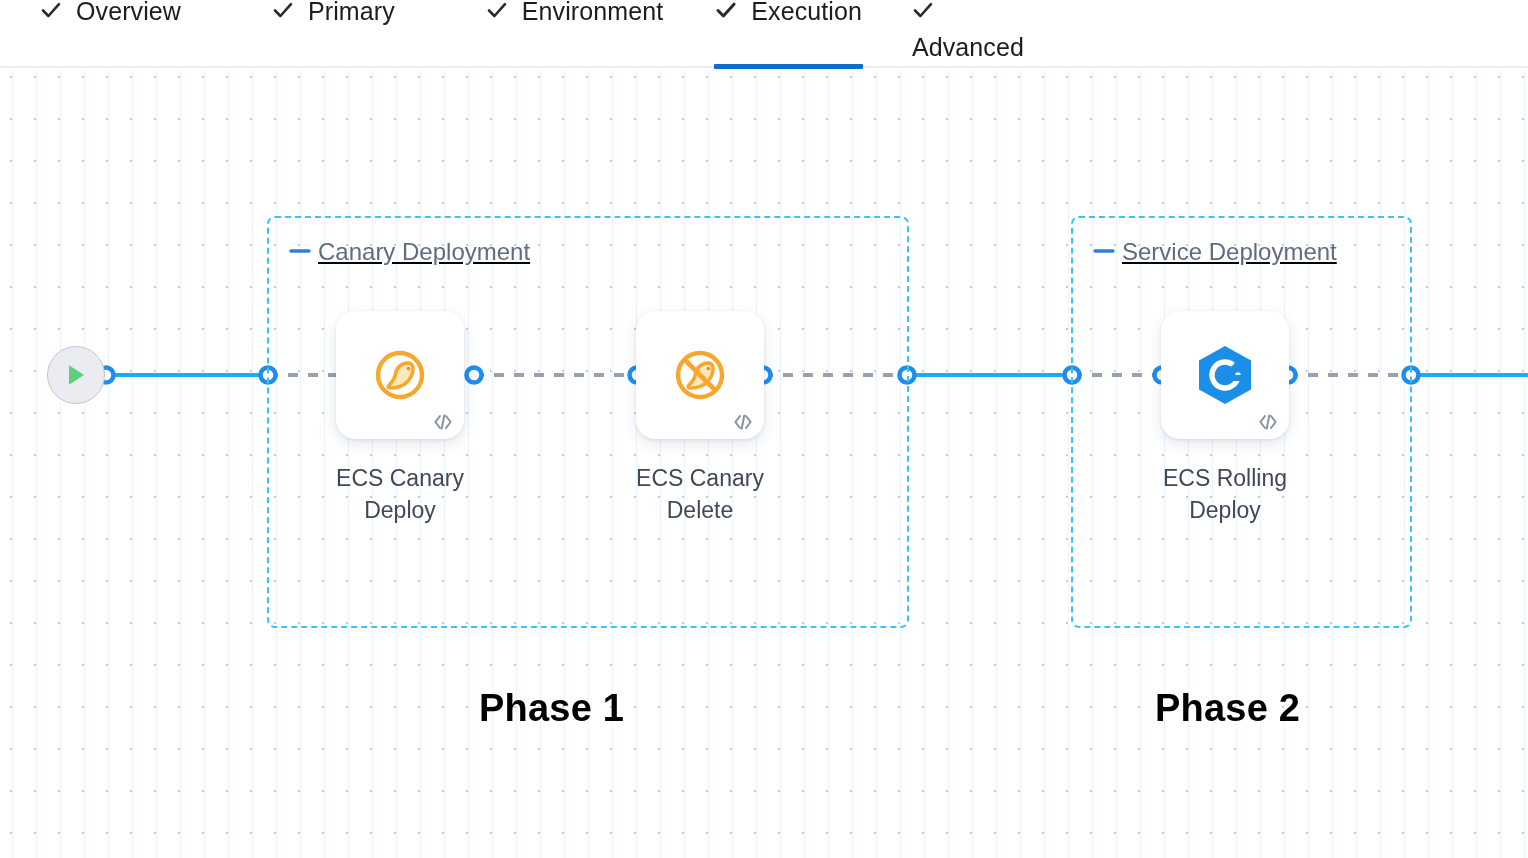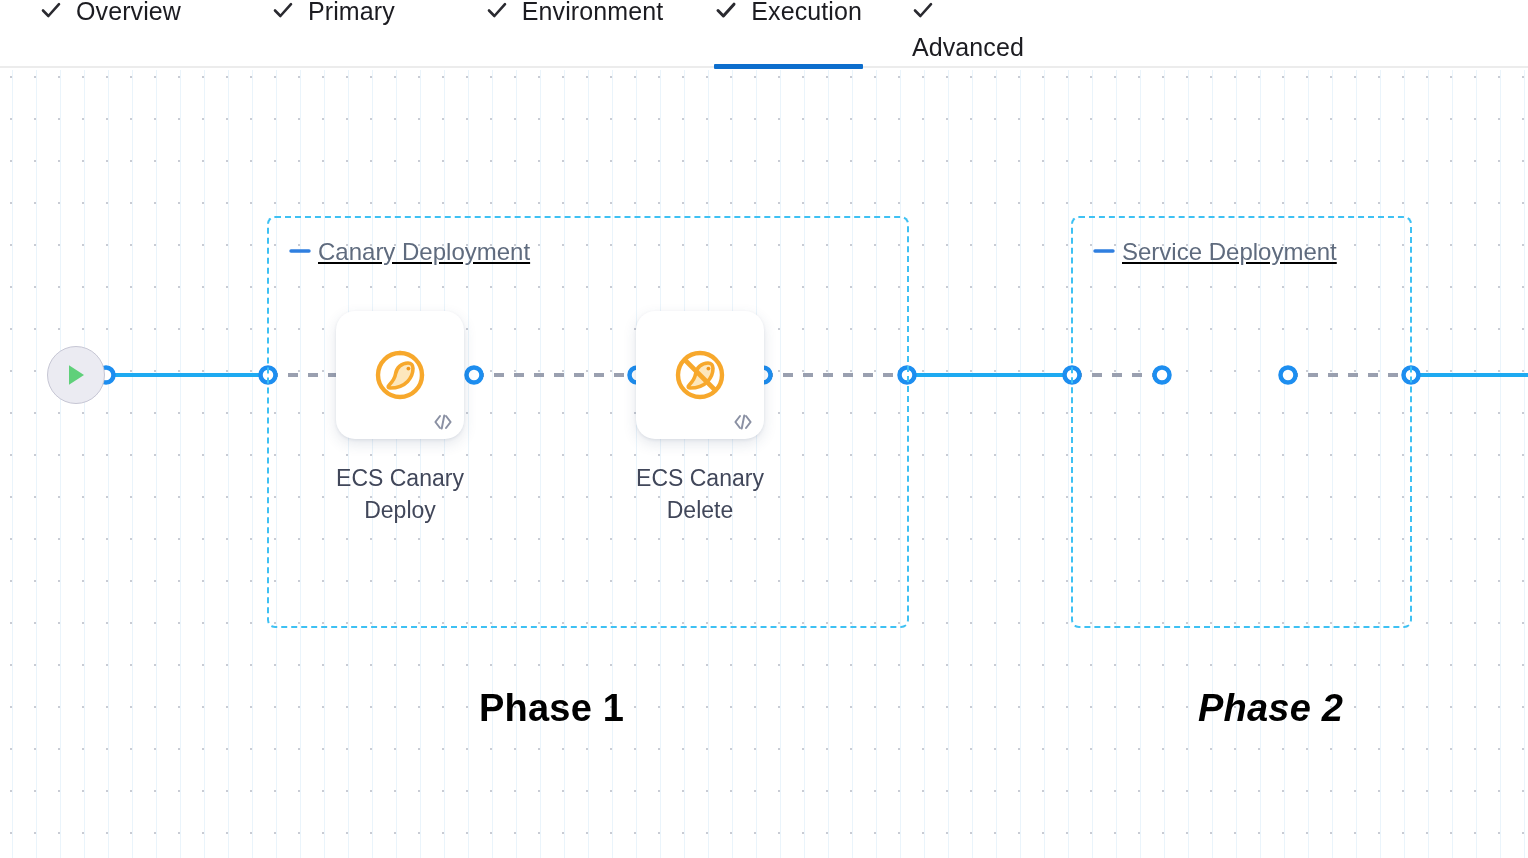--- a/index.html
+++ b/index.html
@@ -335,18 +335,36 @@
       <span class="code-badge">
         <svg width="22" height="22" viewBox="0 0 22 22">
           <path d="M8 5 L3.4 11 L8 17" fill="none" stroke="currentColor" stroke-width="2" stroke-linecap="round" stroke-linejoin="round"></path>
           <path d="M14 5 L18.6 11 L14 17" fill="none" stroke="currentColor" stroke-width="2" stroke-linecap="round" stroke-linejoin="round"></path>
           <line x1="12.3" y1="4.4" x2="9.7" y2="17.6" stroke="currentColor" stroke-width="2" stroke-linecap="round"></line>
         </svg>
       </span>
       <div class="node-label">ECS Canary Delete</div>
     </div>
 
+    <div class="node" style="left:1161px; top:241px;">
+      <span class="node-icon">
+        <svg width="60" height="62" viewBox="0 0 60 62">
+          <path d="M30 2 L56 16.5 L56 45.5 L30 60 L4 45.5 L4 16.5 Z" fill="#1b8fe8"></path>
+          <path d="M43 31a13 13 0 1 1-6.2-11.1" fill="none" stroke="#ffffff" stroke-width="5.4" stroke-linecap="round"></path>
+          <path d="M44.6 14.5 L45.2 24.6 L35 24" fill="#1b8fe8"></path>
+          <path d="M38 31 L56 31 L56 37 L38 37 Z" fill="#1b8fe8"></path>
+        </svg>
+      </span>
+      <span class="code-badge">
+        <svg width="22" height="22" viewBox="0 0 22 22">
+          <path d="M8 5 L3.4 11 L8 17" fill="none" stroke="currentColor" stroke-width="2" stroke-linecap="round" stroke-linejoin="round"></path>
+          <path d="M14 5 L18.6 11 L14 17" fill="none" stroke="currentColor" stroke-width="2" stroke-linecap="round" stroke-linejoin="round"></path>
+          <line x1="12.3" y1="4.4" x2="9.7" y2="17.6" stroke="currentColor" stroke-width="2" stroke-linecap="round"></line>
+        </svg>
+      </span>
+      <div class="node-label">ECS Rolling Deploy</div>
+    </div>
 
     <div class="phase-label" style="left:479px; top:586px;">Phase 1</div>
-    <div class="phase-label" style="left:1198px; top:586px;font-style:italic;">Phase 2</div>
+    <div class="phase-label" style="left:1155px; top:586px;">Phase 2</div>
 
   </div>
 </div>
 
 </body></html>

